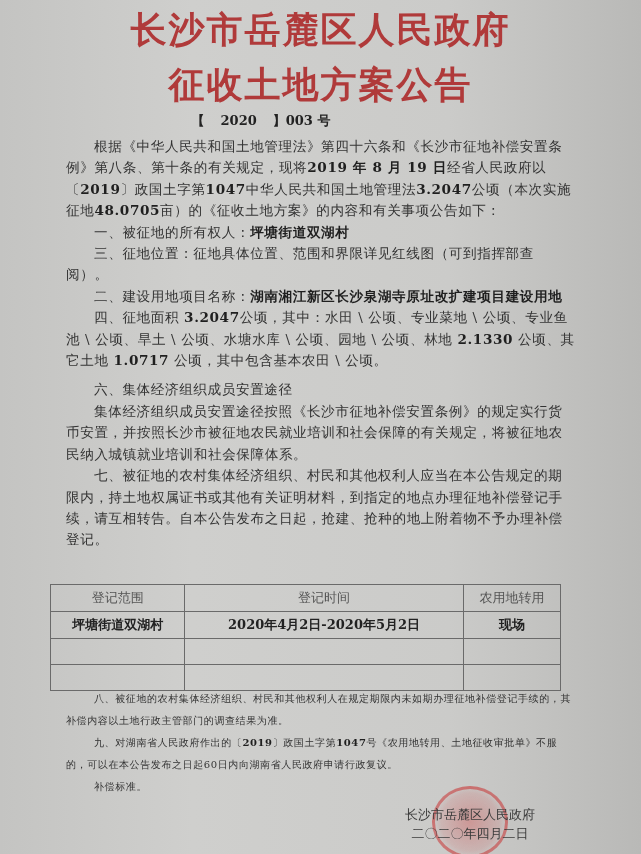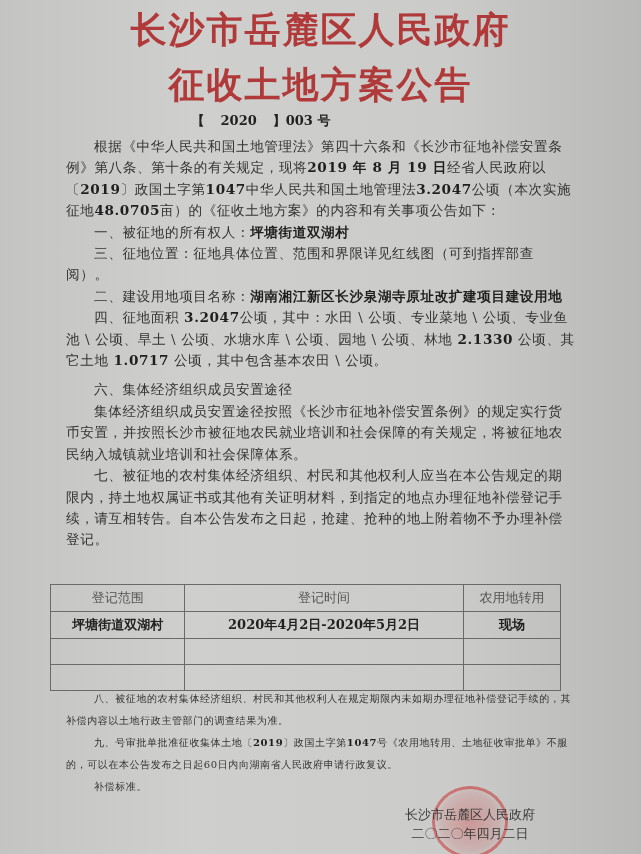--- a/index.html
+++ b/index.html
@@ -103,21 +103,21 @@
     <tr class="empty">
       <td></td>
       <td></td>
       <td></td>
     </tr>
   </tbody>
     </table>
 
   <div class="body2">
     <p class="p ind">八、被征地的农村集体经济组织、村民和其他权利人在规定期限内未如期办理征地补偿登记手续的，其补偿内容以土地行政主管部门的调查结果为准。</p>
-    <p class="p ind"><span>九、号审批单批准征收集体土地〔</span><span class="b">2019</span><span>〕政国土字第</span><span class="b">1047</span><span>号《农用地转用、土地征收审批单》不服的，可以在本公告发布之日起60日内向湖南省人民政府申请行政复议。</span></p>
+    <p class="p ind"><span>九、对湖南省人民政府作出的〔</span><span class="b">2019</span><span>〕政国土字第</span><span class="b">1047</span><span>号《农用地转用、土地征收审批单》不服的，可以在本公告发布之日起60日内向湖南省人民政府申请行政复议。</span></p>
     <p class="p ind">补偿标准。</p>
   </div>
 
   <div class="stamp"></div>
   <div class="sign">
     <div>长沙市岳麓区人民政府</div>
     <div>二〇二〇年四月二日</div>
   </div>
 
 </div>

